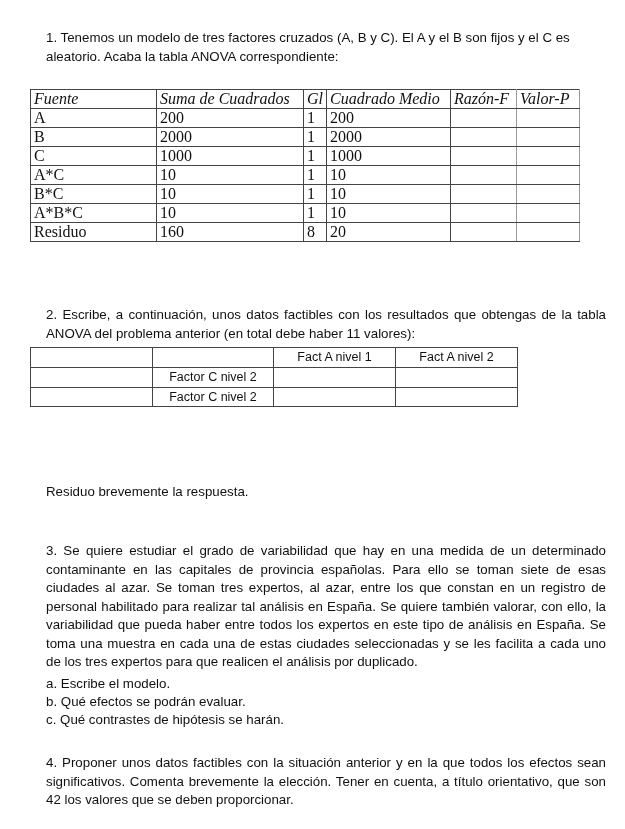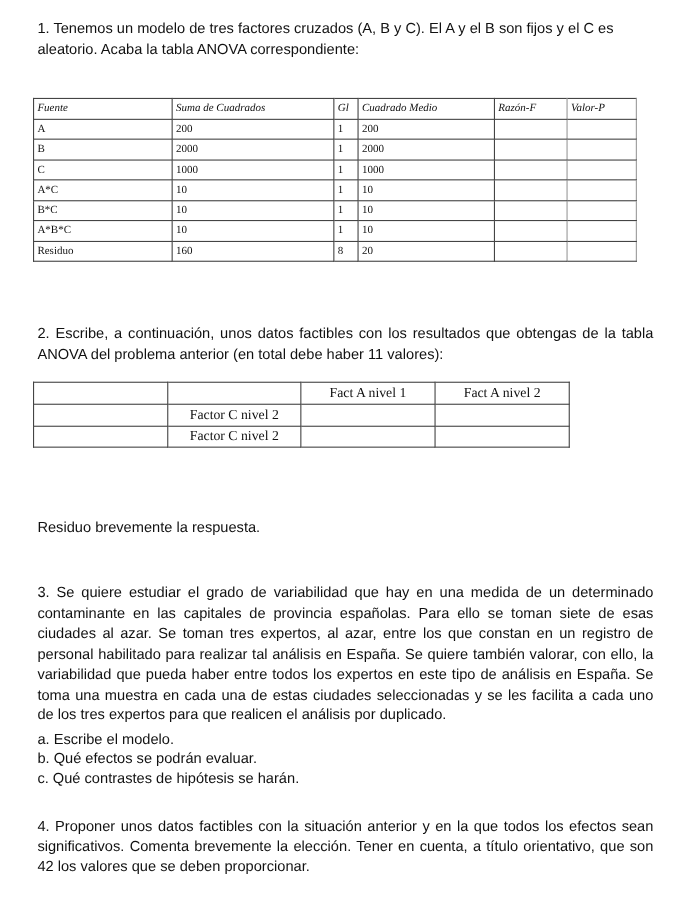--- a/index.html
+++ b/index.html
@@ -1,24 +1,24 @@
 <!DOCTYPE html>
 <html><head>
 <meta charset="utf-8">
 <style>
   html, body { margin:0; padding:0; background:#ffffff; }
   body { width:625px; height:829px; position:relative; overflow:hidden; color:#111; }
-  .p { position:absolute; left:30px; width:560px; font-family:"Liberation Sans", sans-serif; font-size:13.3px; line-height:18.5px; margin:4px; }
+  .p { position:absolute; left:30px; width:560px; font-family:"Liberation Sans", sans-serif; font-size:13.3px; line-height:18.5px; margin:16px; }
   .just { text-align:justify; text-align-last:left; }
   table { border-collapse:collapse; position:absolute; }
-  #t1 { left:30px; top:89px; font-family:"Liberation Serif", serif; font-size:10px; }
+  #t1 { left:30px; top:89px; font-family:"Liberation Serif", serif; font-size:16px; }
   #t1 td, #t1 th { border:1px solid #444; height:18.5px; padding:0 3px; text-align:left; font-weight:normal; vertical-align:middle; box-sizing:border-box; }
   #t1 th { font-style:italic; }
   #t1 td.r4, #t1 td.r5, #t1 th.r4, #t1 th.r5 { border-left-color:#999; border-right-color:#999; }
-  #t2 { left:30px; top:347px; font-family:Liberation Serif, serif; font-size:12.5px; }
+  #t2 { left:30px; top:347px; font-family:Liberation Sans, sans-serif; font-size:12.5px; }
   #t2 td { border:1px solid #444; height:19.8px; padding:0; text-align:center; vertical-align:middle; box-sizing:border-box; }
 </style>
 </head>
 <body>
 
 <p class="p" style="top:13px;">1. Tenemos un modelo de tres factores cruzados (A, B y C).  El A y el B son fijos y el C es aleatorio. Acaba la tabla ANOVA correspondiente:</p>
 
 <table id="t1">
   <colgroup>
     <col style="width:126px">

